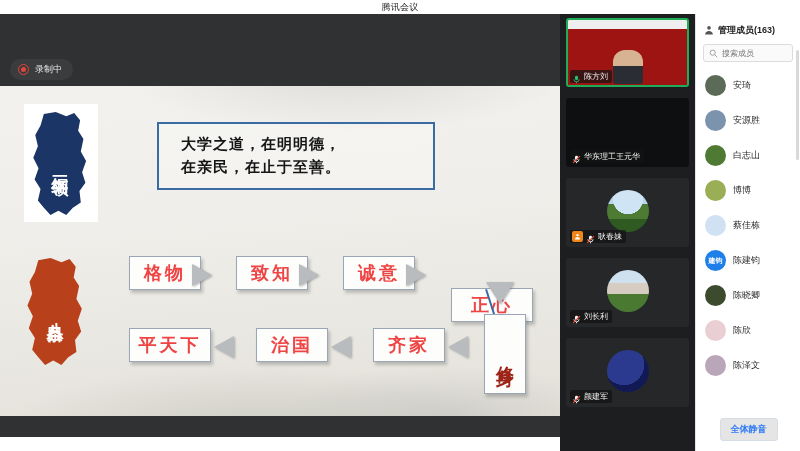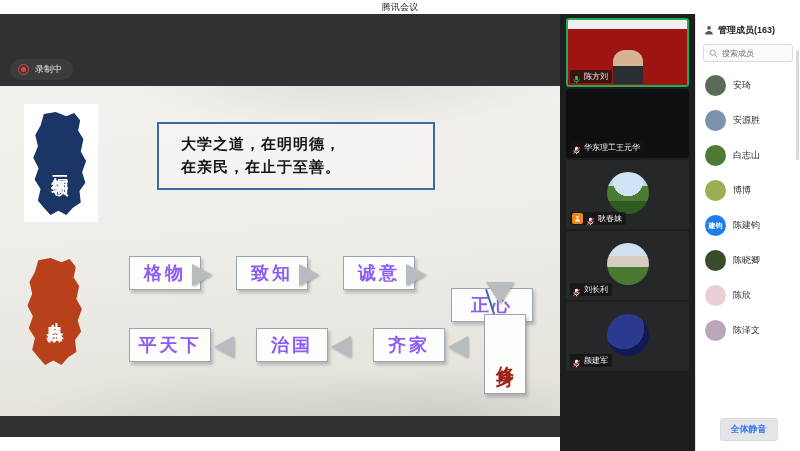--- a/index.html
+++ b/index.html
@@ -105,21 +105,21 @@
   .quote-line {
     font-size:15px; font-weight:bold; color:#151515; letter-spacing:1px;
     font-family:"DejaVu Sans","Liberation Sans",sans-serif;
   }
 
   
   .fbox {
     position:absolute; background:#fdfdfc; border:1px solid #9aa6b5;
     box-shadow:2px 3px 3px rgba(80,80,80,.30);
     display:flex; align-items:center; justify-content:center;
-    font-size:18px; font-weight:bold; color:#8b5cf6; letter-spacing:3px;
+    font-size:18px; font-weight:bold; color:#ef4444; letter-spacing:3px;
     font-family:"DejaVu Serif","Liberation Serif",serif;
   }
   .fbox.vertical {
     writing-mode: vertical-rl; text-orientation: upright;
     letter-spacing:2px;
   }
   .fbox.red { color:#9c2316; }
 
   .arrow-r, .arrow-l {
     position:absolute; width:0; height:0;
@@ -144,21 +144,21 @@
     position:absolute; background:#3a6ba5; height:1.6px; transform-origin:0 0;
   }
 
   
   .filmstrip {
     position:absolute; left:560px; top:14px; width:135px; height:437px;
     background:#1c1e20; padding:4px 6px; overflow:hidden;
   }
   .tile {
     position:relative; width:123px; height:69px; background:#252729;
-    border-radius:3px; margin-bottom:2px; overflow:hidden;
+    border-radius:3px; margin-bottom:11px; overflow:hidden;
   }
   .tile.active { border:2px solid #1fae57; }
   .tile-bg { position:absolute; inset:0; }
   .tile-avatar {
     position:absolute; left:50%; top:48%; transform:translate(-50%,-50%);
     width:42px; height:42px; border-radius:50%; overflow:hidden;
   }
   .name-chip {
     position:absolute; left:4px; bottom:4px;
     display:flex; align-items:center; gap:3px;
@@ -399,20 +399,24 @@
         </div>
         <div class="prow">
           <span class="pavatar" style="background:#4e7a33"></span>
           <span class="pname">白志山</span>
         </div>
         <div class="prow">
           <span class="pavatar" style="background:#9aae55"></span>
           <span class="pname">博博</span>
         </div>
         <div class="prow">
+          <span class="pavatar" style="background:#cfe1f2"></span>
+          <span class="pname">蔡佳栋</span>
+        </div>
+        <div class="prow">
           <span class="pavatar" style="background:#1f7fe8">
             <span class="pavatar-txt">建钧</span>
           </span>
           <span class="pname">陈建钧</span>
         </div>
         <div class="prow">
           <span class="pavatar" style="background:#3c4a2e"></span>
           <span class="pname">陈晓卿</span>
         </div>
         <div class="prow">

